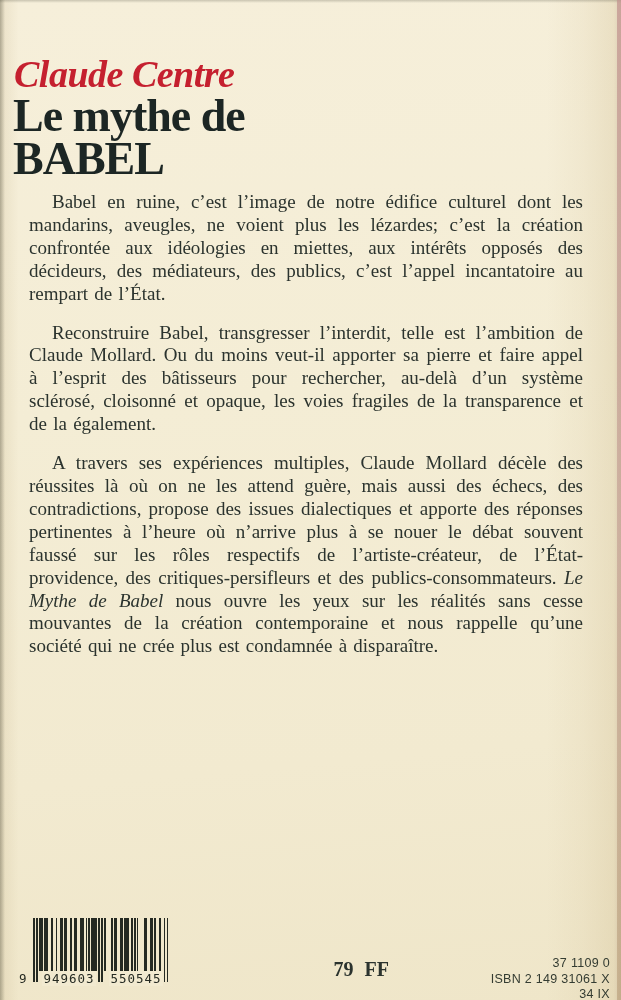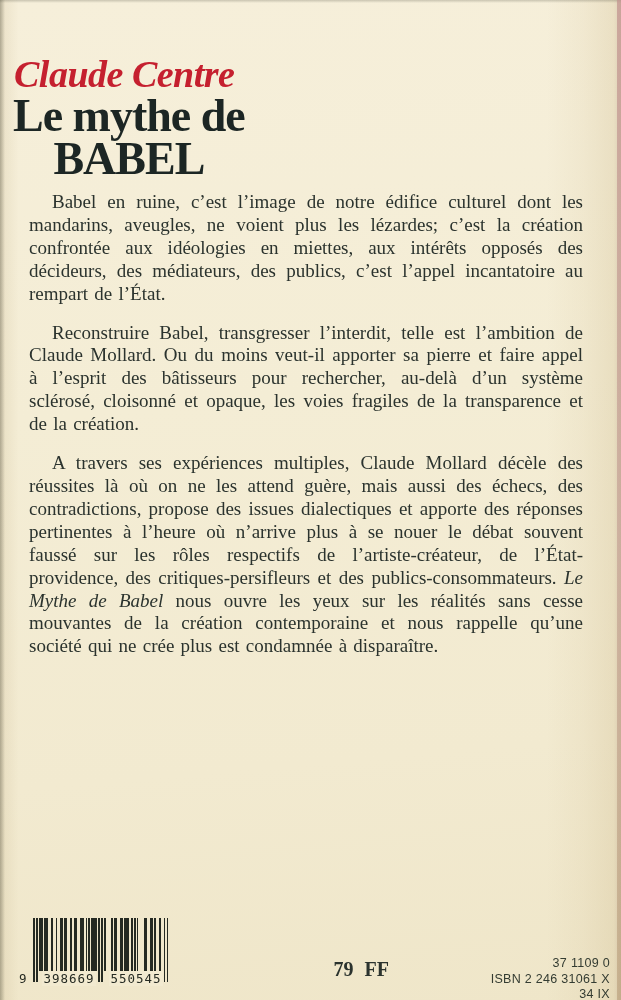--- a/index.html
+++ b/index.html
@@ -22,21 +22,21 @@
     background:linear-gradient(to bottom, rgba(195,150,145,0.75) 0%, rgba(190,150,140,0.55) 55%, rgba(170,140,100,0.45) 100%);}
 
   .author{
     position:absolute;left:14px;top:22px;
     font-style:italic;font-weight:700;font-size:38px;line-height:40px;
     letter-spacing:-0.5px;color:#c5202f;
   }
   .title{
     position:absolute;left:13px;top:63px;
     font-weight:700;color:#1c2624;letter-spacing:-1px;
-    font-size:46px;line-height:43px;text-align:center;
+    font-size:46px;line-height:43px;
   }
   .title .line{display:block;}
 
   .blurb{
     position:absolute;left:13px;top:175px;width:586px;
     font-size:19px;line-height:22.9px;color:#2b332e;
     text-align:justify;word-spacing:1.5px;
   }
   .blurb p{margin:16px;text-indent:23px;}
   .blurb .book-title-inline{font-style:italic;}
@@ -75,21 +75,21 @@
 
     <h2 class="author">Claude Centre</h2>
 
     <h1 class="title">
       <span class="line">Le mythe de</span>
       <span class="line">BABEL</span>
     </h1>
 
     <div class="blurb">
       <p>Babel en ruine, c’est l’image de notre édifice culturel dont les mandarins, aveugles, ne voient plus les lézardes; c’est la création confrontée aux idéologies en miettes, aux intérêts opposés des décideurs, des médiateurs, des publics, c’est l’appel incantatoire au rempart de l’État.</p>
-      <p>Reconstruire Babel, transgresser l’interdit, telle est l’ambition de Claude Mollard. Ou du moins veut-il apporter sa pierre et faire appel à l’esprit des bâtisseurs pour rechercher, au-delà d’un système sclérosé, cloisonné et opaque, les voies fragiles de la transparence et de la création.</p>
+      <p>Reconstruire Babel, transgresser l’interdit, telle est l’ambition de Claude Mollard. Ou du moins veut-il apporter sa pierre et faire appel à l’esprit des bâtisseurs pour rechercher, au-delà d’un système sclérosé, cloisonné et opaque, les voies fragiles de la transparence et de la également.</p>
       <p><span>A travers ses expériences multiples, Claude Mollard décèle des réussites là où on ne les attend guère, mais aussi des échecs, des contradictions, propose des issues dialectiques et apporte des réponses pertinentes à l’heure où n’arrive plus à se nouer le débat souvent faussé sur les rôles respectifs de l’artiste-créateur, de l’État-providence, des critiques-persifleurs et des publics-consommateurs. </span><span class="book-title-inline">Le Mythe de Babel</span><span> nous ouvre les yeux sur les réalités sans cesse mouvantes de la création contemporaine et nous rappelle qu’une société qui ne crée plus est condamnée à disparaître.</span></p>
     </div>
 
     <div class="barcode">
       <div class="bars">
           <i style="left: 0px; width: 1.72px; height: 64px;"></i>
           <i style="left: 2.84px; width: 1.72px; height: 64px;"></i>
           <i style="left: 5.68px; width: 1.72px; height: 53px;"></i>
           <i style="left: 7.11px; width: 1.72px; height: 53px;"></i>
           <i style="left: 8.53px; width: 1.72px; height: 53px;"></i>
@@ -131,30 +131,30 @@
           <i style="left: 112.26px; width: 1.72px; height: 53px;"></i>
           <i style="left: 116.53px; width: 1.72px; height: 53px;"></i>
           <i style="left: 117.95px; width: 1.72px; height: 53px;"></i>
           <i style="left: 120.79px; width: 1.72px; height: 53px;"></i>
           <i style="left: 126.47px; width: 1.72px; height: 53px;"></i>
           <i style="left: 130.74px; width: 1.72px; height: 64px;"></i>
           <i style="left: 133.58px; width: 1.72px; height: 64px;"></i>
         </div>
       <div class="digits">
         <span class="d9">9</span>
-        <span class="g1"><b>398669</b></span>
+        <span class="g1"><b>949603</b></span>
         <span class="g2"><b>550545</b></span>
       </div>
     </div>
 
     <div class="price">79 FF</div>
 
     <div class="imprint">
       <div>37 1109 0</div>
-      <div>ISBN 2 246 31061 X</div>
+      <div>ISBN 2 149 31061 X</div>
       <div>34 IX</div>
     </div>
 
     <div class="edge-top"></div>
     <div class="edge-left"></div>
     <div class="edge-right"></div>
   </div>
 </div>
 
 </body></html>

